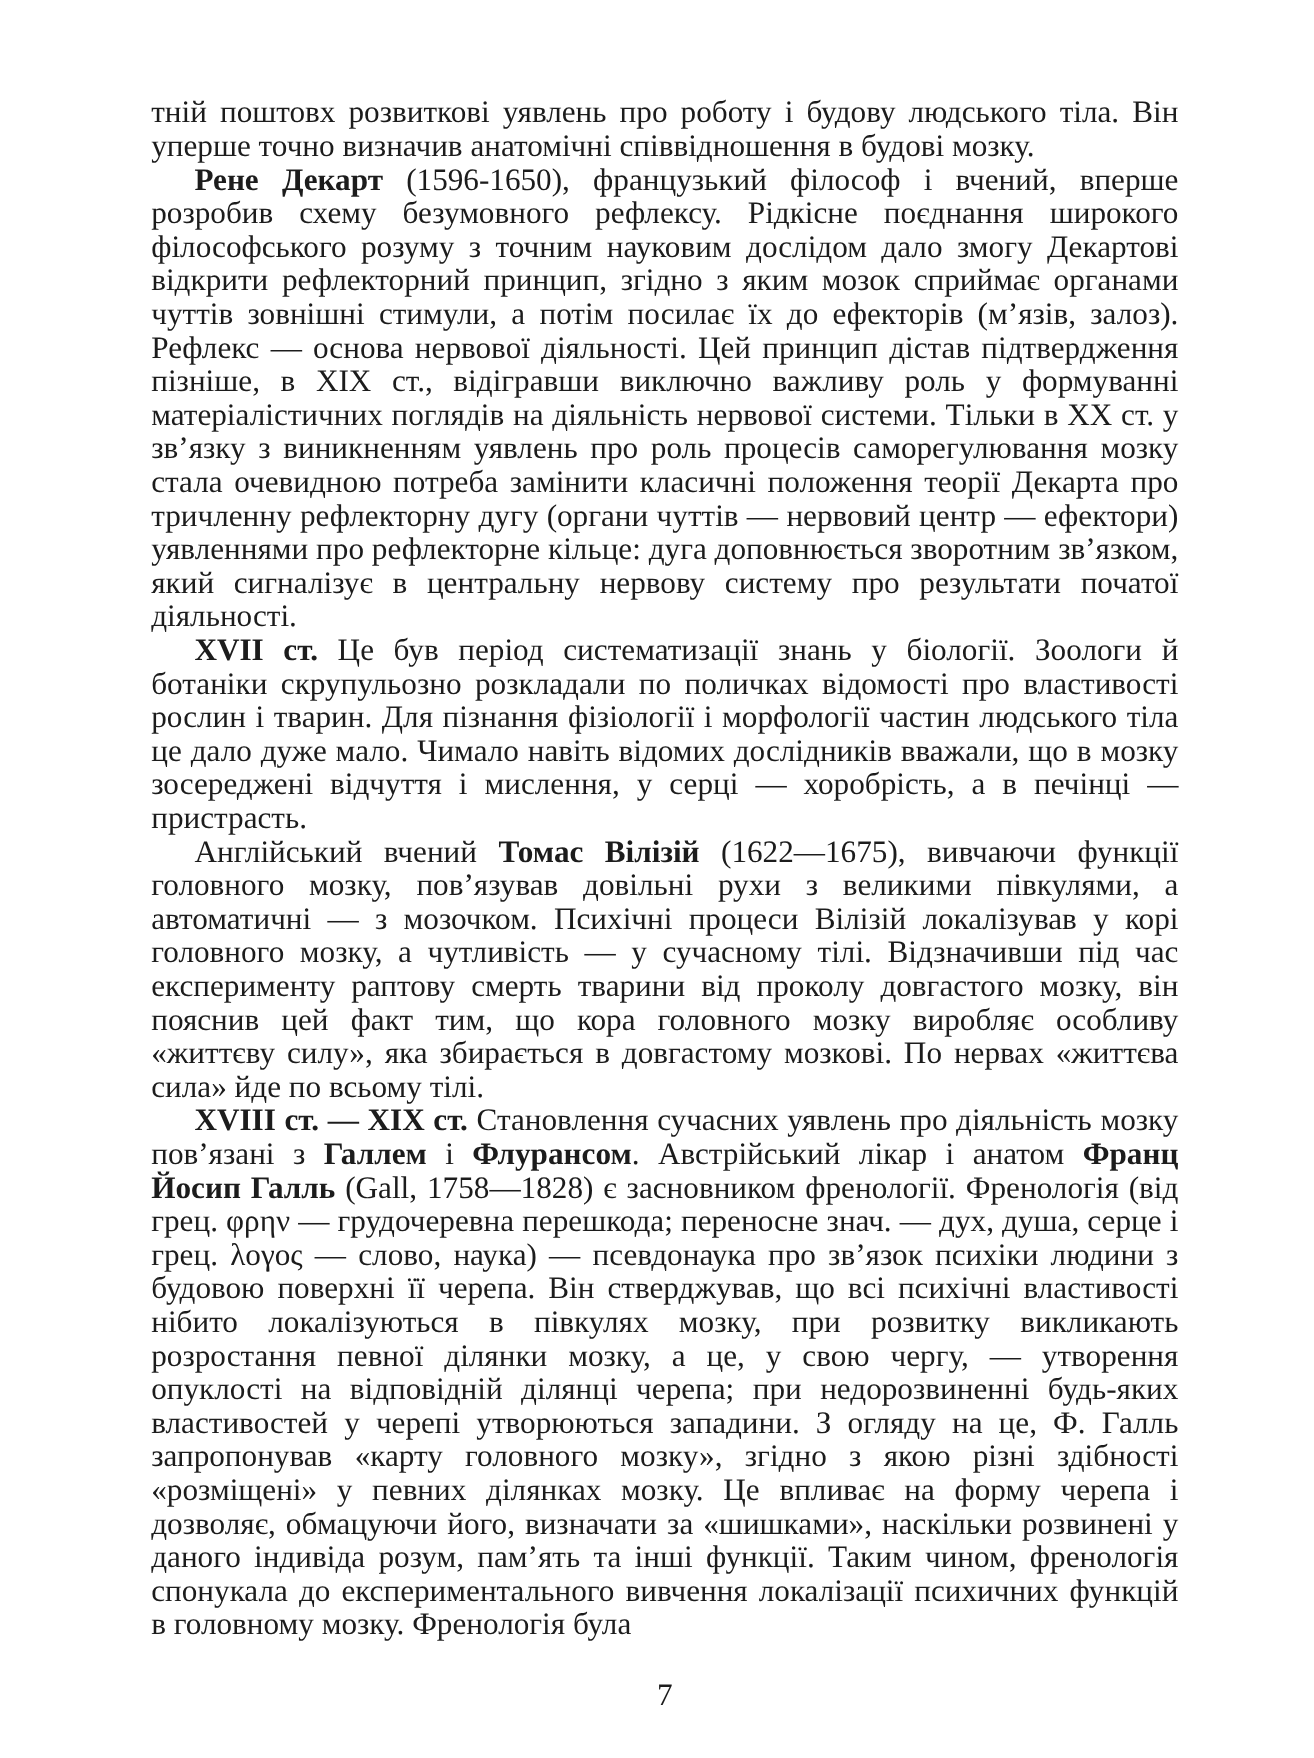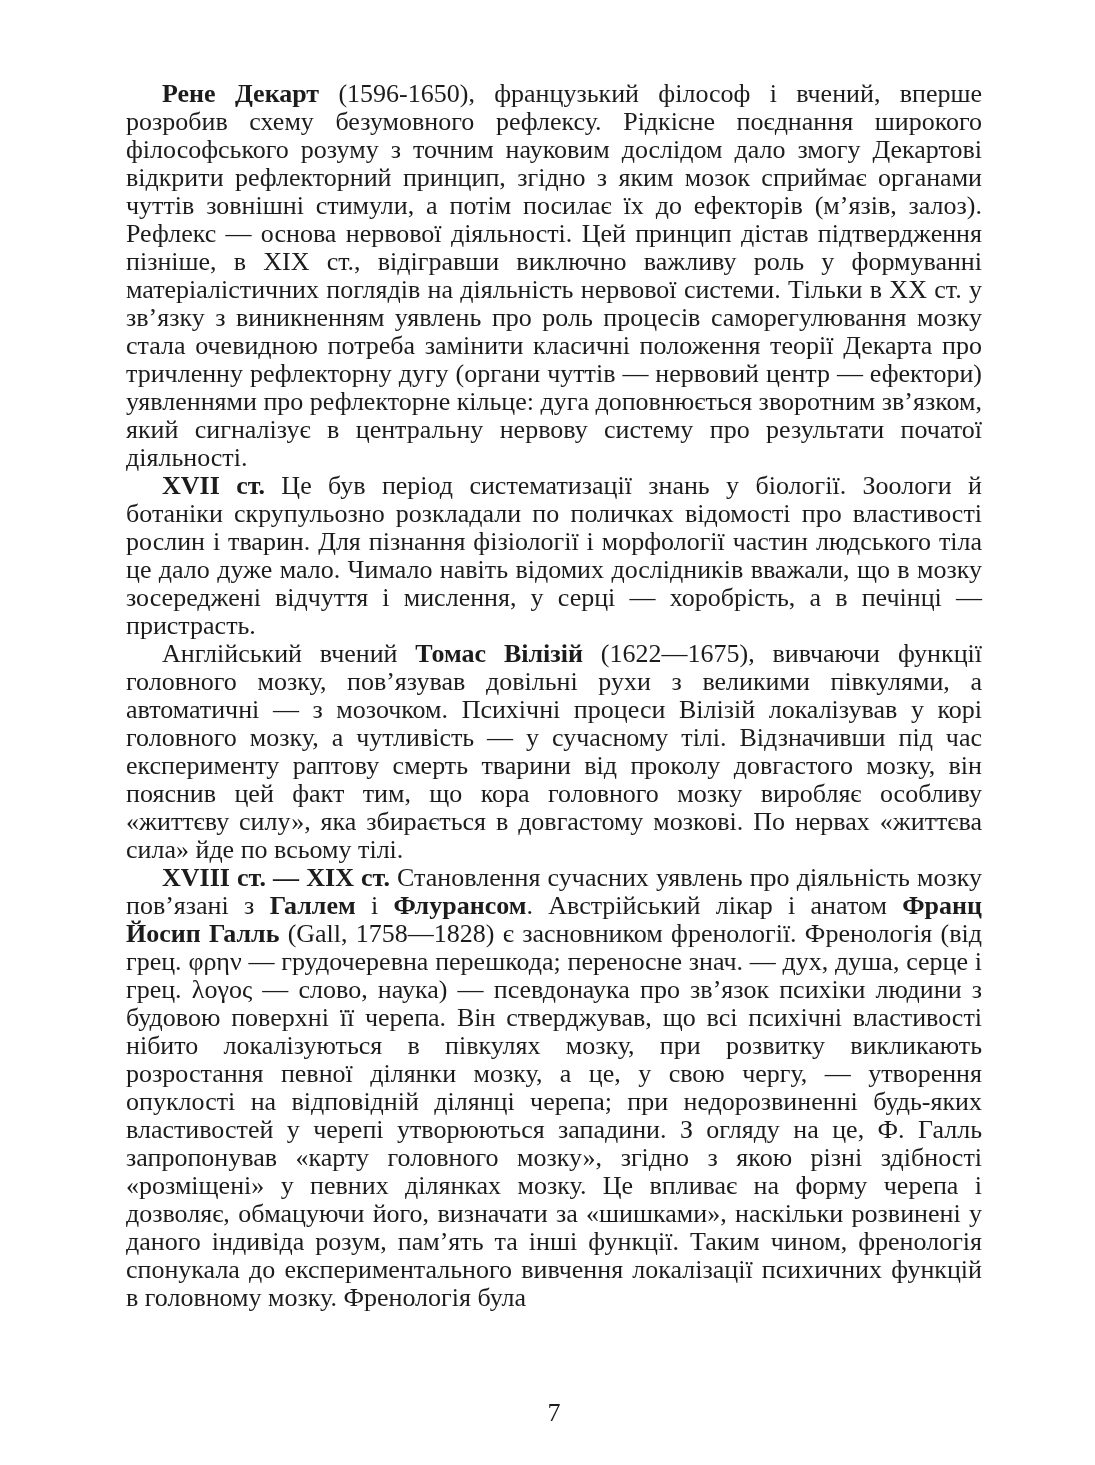--- a/index.html
+++ b/index.html
@@ -47,20 +47,21 @@
     text-align: center;
     font-size: 26px;
     line-height: 30px;
   }
 </style>
 </head>
 <body>
 
 <div class="page">
   <div class="text-block">
+      <p class="para"><span>тній поштовх розвиткові уявлень про роботу і будову людського тіла. Він уперше точно визначив анатомічні співвідношення в будові мозку.</span></p>
       <p class="para indent"><span class="bold">Рене Декарт</span><span> (1596-1650), французький філософ і вчений, вперше розробив схему безумовного рефлексу. Рідкісне поєднання широкого філософського розуму з точним науковим дослідом дало змогу Декартові відкрити рефлекторний принцип, згідно з яким мозок сприймає органами чуттів зовнішні стимули, а потім посилає їх до ефекторів (м’язів, залоз). Рефлекс — основа нервової діяльності. Цей принцип дістав підтвердження пізніше, в XIX ст., відігравши виключно важливу роль у формуванні матеріалістичних поглядів на діяльність нервової системи. Тільки в XX ст. у зв’язку з виникненням уявлень про роль процесів саморегулювання мозку стала очевидною потреба замінити класичні положення теорії Декарта про тричленну рефлекторну дугу (органи чуттів — нервовий центр — ефектори) уявленнями про рефлекторне кільце: дуга доповнюється зворотним зв’язком, який сигналізує в центральну нервову систему про результати початої діяльності.</span></p>
       <p class="para indent"><span class="bold">XVII ст.</span><span> Це був період систематизації знань у біології. Зоологи й ботаніки скрупульозно розкладали по поличках відомості про властивості рослин і тварин. Для пізнання фізіології і морфології частин людського тіла це дало дуже мало. Чимало навіть відомих дослідників вважали, що в мозку зосереджені відчуття і мислення, у серці — хоробрість, а в печінці — пристрасть.</span></p>
       <p class="para indent"><span>Англійський вчений </span><span class="bold">Томас Вілізій</span><span> (1622—1675), вивчаючи функції головного мозку, пов’язував довільні рухи з великими півкулями, а автоматичні — з мозочком. Психічні процеси Вілізій локалізував у корі головного мозку, а чутливість — у сучасному тілі. Відзначивши під час експерименту раптову смерть тварини від проколу довгастого мозку, він пояснив цей факт тим, що кора головного мозку виробляє особливу «життєву силу», яка збирається в довгастому мозкові. По нервах «життєва сила» йде по всьому тілі.</span></p>
       <p class="para indent"><span class="bold">XVIII ст. — XIX ст.</span><span> Становлення сучасних уявлень про діяльність мозку пов’язані з </span><span class="bold">Галлем</span><span> і </span><span class="bold">Флурансом</span><span>. Австрійський лікар і анатом </span><span class="bold">Франц Йосип Галль</span><span> (Gall, 1758—1828) є засновником френології. Френологія (від грец. φρην — грудочеревна перешкода; переносне знач. — дух, душа, серце і грец. λογος — слово, наука) — псевдонаука про зв’язок психіки людини з будовою поверхні її черепа. Він стверджував, що всі психічні властивості нібито локалізуються в півкулях мозку, при розвитку викликають розростання певної ділянки мозку, а це, у свою чергу, — утворення опуклості на відповідній ділянці черепа; при недорозвиненні будь-яких властивостей у черепі утворюються западини. З огляду на це, Ф. Галль запропонував «карту головного мозку», згідно з якою різні здібності «розміщені» у певних ділянках мозку. Це впливає на форму черепа і дозволяє, обмацуючи його, визначати за «шишками», наскільки розвинені у даного індивіда розум, пам’ять та інші функції. Таким чином, френологія спонукала до експериментального вивчення локалізації психичних функцій в головному мозку. Френологія була</span></p>
     </div>
   <div class="page-footer">
     <span>7</span>
   </div>
 </div>
 

